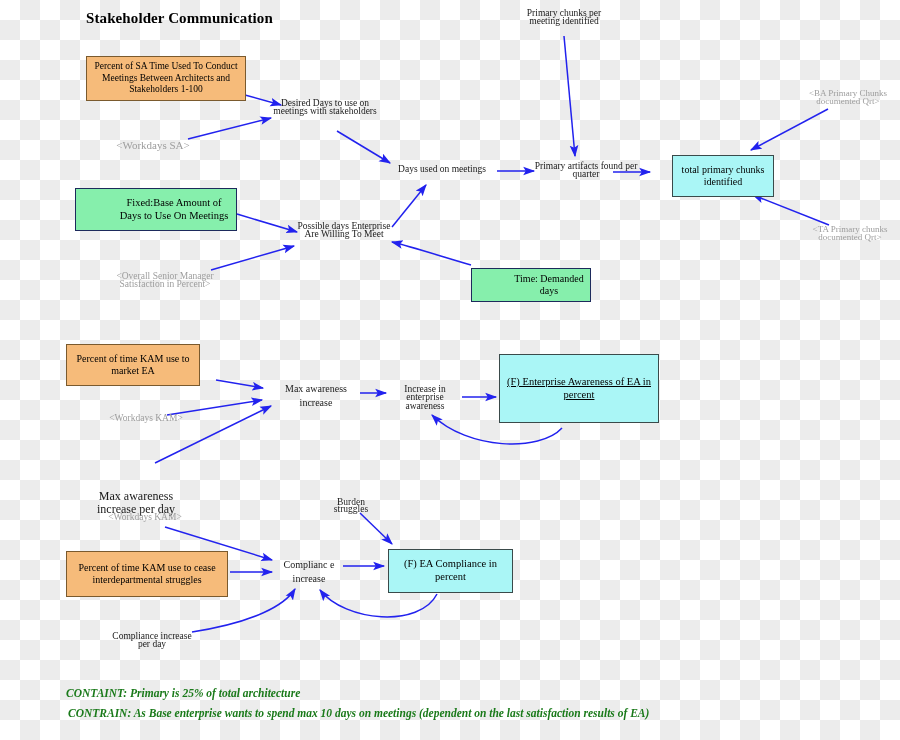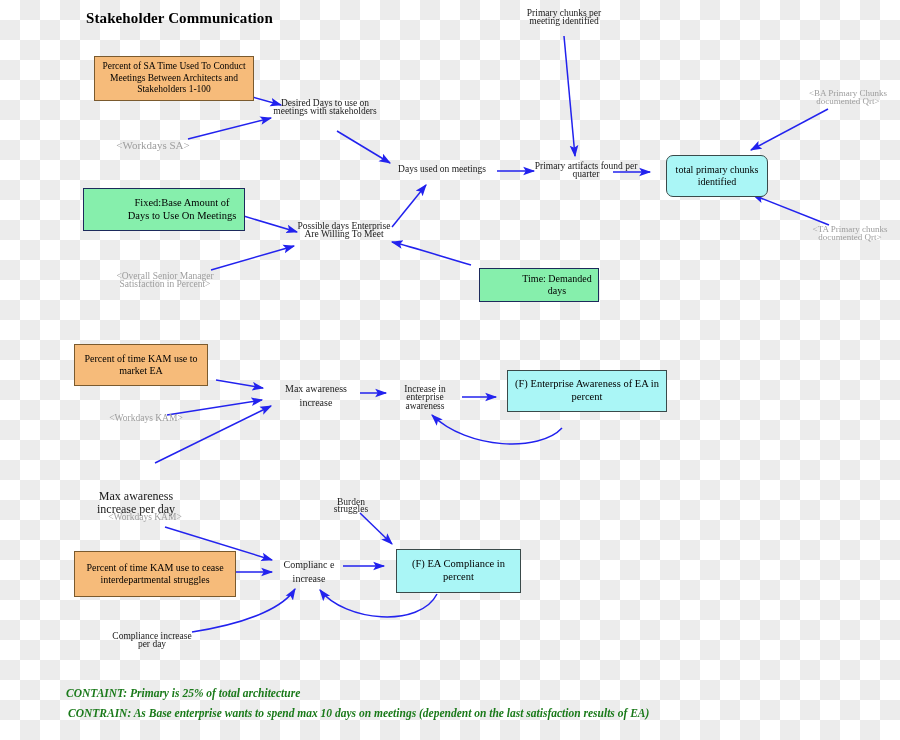--- a/index.html
+++ b/index.html
@@ -25,21 +25,20 @@
 
   .node{position:absolute;}
 
   
   .box{
     box-sizing:border-box;
     display:flex;align-items:center;justify-content:center;
     text-align:center;
     line-height:1.22;
     padding:3px 5px;
-    margin-left:8px;
   }
   .box-orange{background:#F6BB7A;border:1.5px solid #7a5a2e;color:#000;}
   .box-blue  {background:#86efac;border:1.5px solid #1d2a5c;color:#000;padding-left:41px;}
   .box-cyan  {background:#AAF6F6;border:1.5px solid #3a4a4a;color:#000;}
 
   
   .aux{
     position:absolute;text-align:center;color:#1a1a1a;
     line-height:0.88;
   }
@@ -134,37 +133,37 @@
 <div class="aux" style="left:294px;top:222px;width:100px;font-size:9.5px;">Possible days Enterprise Are Willing To Meet</div>
 
 <div class="aux" style="left:386px;top:165px;width:112px;font-size:9.5px;line-height:1;">Days used on meetings</div>
 
 <div class="node box box-blue" style="left:471px;top:268px;width:120px;height:34px;font-size:10px;">Time: Demanded days</div>
 
 <div class="aux" style="left:516px;top:9px;width:96px;font-size:9.5px;">Primary chunks per meeting identified</div>
 
 <div class="aux" style="left:534px;top:162px;width:104px;font-size:9.5px;">Primary artifacts found per quarter</div>
 
-<div class="node box box-cyan" style="left:658px;top:155px;width:102px;height:42px;font-size:10px;border-radius:7px;">total primary chunks identified</div>
+<div class="node box box-cyan" style="left:672px;top:155px;width:102px;height:42px;font-size:10px;">total primary chunks identified</div>
 
 <div class="ghost" style="left:798px;top:90px;width:100px;font-size:9px;">&lt;BA Primary Chunks documented Qrt&gt;</div>
 
 <div class="ghost" style="left:800px;top:226px;width:100px;font-size:9px;">&lt;TA Primary chunks documented Qrt&gt;</div>
 
 <div class="node box box-orange" style="left:66px;top:344px;width:134px;height:42px;font-size:10px;">Percent of time KAM use to market EA</div>
 
 <div class="ghost" style="left:107px;top:414px;width:78px;font-size:9.5px;">&lt;Workdays KAM&gt;</div>
 
 <div class="aux" style="left:86px;top:490px;width:100px;font-size:12px;line-height:1.1;">Max awareness increase per day</div>
 
 <div class="aux" style="left:270px;top:382px;width:92px;font-size:10px;line-height:1.35;">Max awareness increase</div>
 
 <div class="aux" style="left:386px;top:385px;width:78px;font-size:9.5px;text-align:center;">Increase in enterprise awareness</div>
 
-<div class="node box box-cyan" style="left:499px;top:370px;width:160px;height:42px;font-size:10.5px;">(F) Enterprise Awareness of EA in percent</div>
+<div class="node box box-cyan" style="left:499px;top:354px;width:160px;height:69px;font-size:10.5px;text-decoration:underline;">(F) Enterprise Awareness of EA in percent</div>
 
 <div class="ghost" style="left:106px;top:513px;width:78px;font-size:9.5px;">&lt;Workdays KAM&gt;</div>
 
 <div class="aux" style="left:326px;top:499px;width:50px;font-size:9.5px;line-height:0.72;">Burden struggles</div>
 
 <div class="node box box-orange" style="left:66px;top:551px;width:162px;height:46px;font-size:10px;">Percent of time KAM use to cease interdepartmental struggles</div>
 
 <div class="aux" style="left:112px;top:632px;width:80px;font-size:9.5px;">Compliance increase per day</div>
 
 <div class="aux" style="left:274px;top:558px;width:70px;font-size:10px;line-height:1.35;">Complianc e increase</div>

